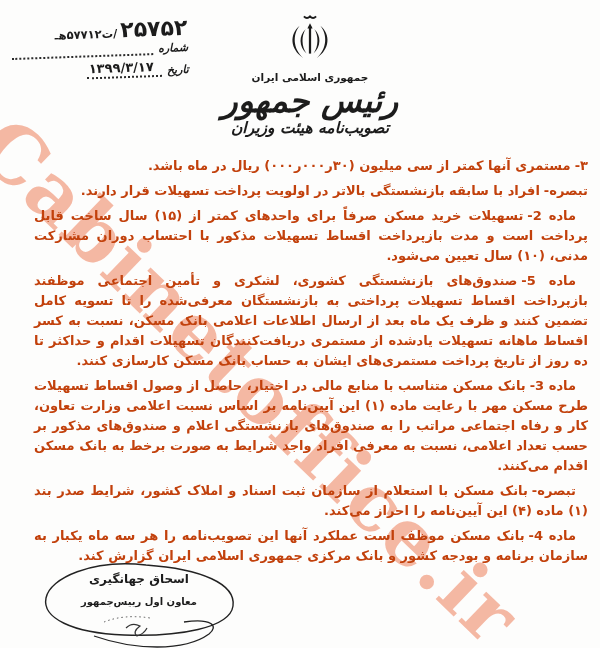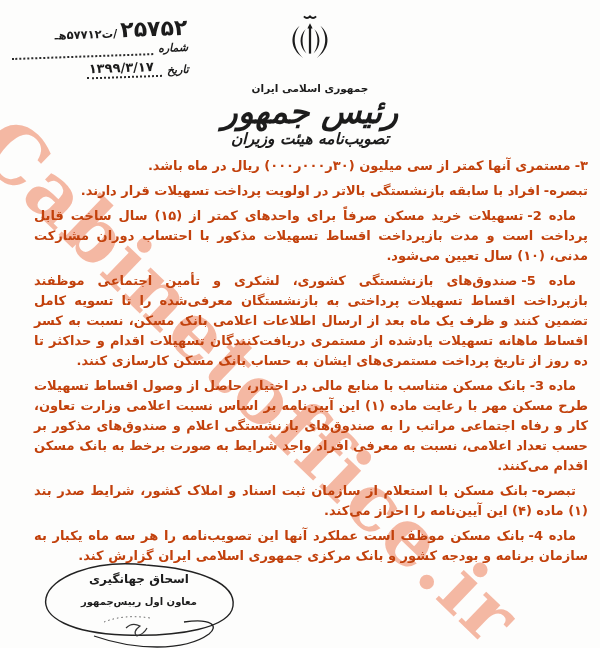--- a/index.html
+++ b/index.html
@@ -25,21 +25,21 @@
   .stamp-number .big{font-size:22px;font-weight:bold;letter-spacing:3px;}
   .stamp-number .suffix{font-size:11.5px;font-weight:bold;}
   .stamp-row{display:flex;direction:rtl;align-items:flex-end;margin-top:1px;}
   .stamp-label{font-size:11px;font-weight:bold;font-style:italic;flex:0 0 auto;}
   .dotline{flex:1 1 auto;border-bottom:2px dotted #2a2a2a;height:11px;margin-left:2px;margin-right:5px;}
   .date-wrap{border-bottom:2px dotted #2a2a2a;padding:0 8px 0 2px;margin-right:5px;}
   .date-value{font-size:13px;font-weight:bold;letter-spacing:1px;}
   
   .letterhead{position:absolute;top:10px;left:150px;width:320px;text-align:center;z-index:1;}
   .emblem{display:inline-block;}
-  .head-org{font-size:10.5px;font-weight:bold;margin-top:12px;}
+  .head-org{font-size:10.5px;font-weight:bold;margin-top:1px;}
   .head-title{font-size:33px;font-weight:bold;font-style:italic;line-height:36px;margin-top:0;}
   .head-subtitle{font-size:15.5px;font-weight:bold;font-style:italic;}
   
   .doc-body{
     position:absolute;top:156px;right:12px;left:34px;z-index:1;
     direction:rtl;text-align:justify;
     font-size:13px;line-height:20px;font-weight:bold;color:#c2410c;
   }
   .para{margin:0 0 5px 0;}
   .para.indent{text-indent:12px;}

